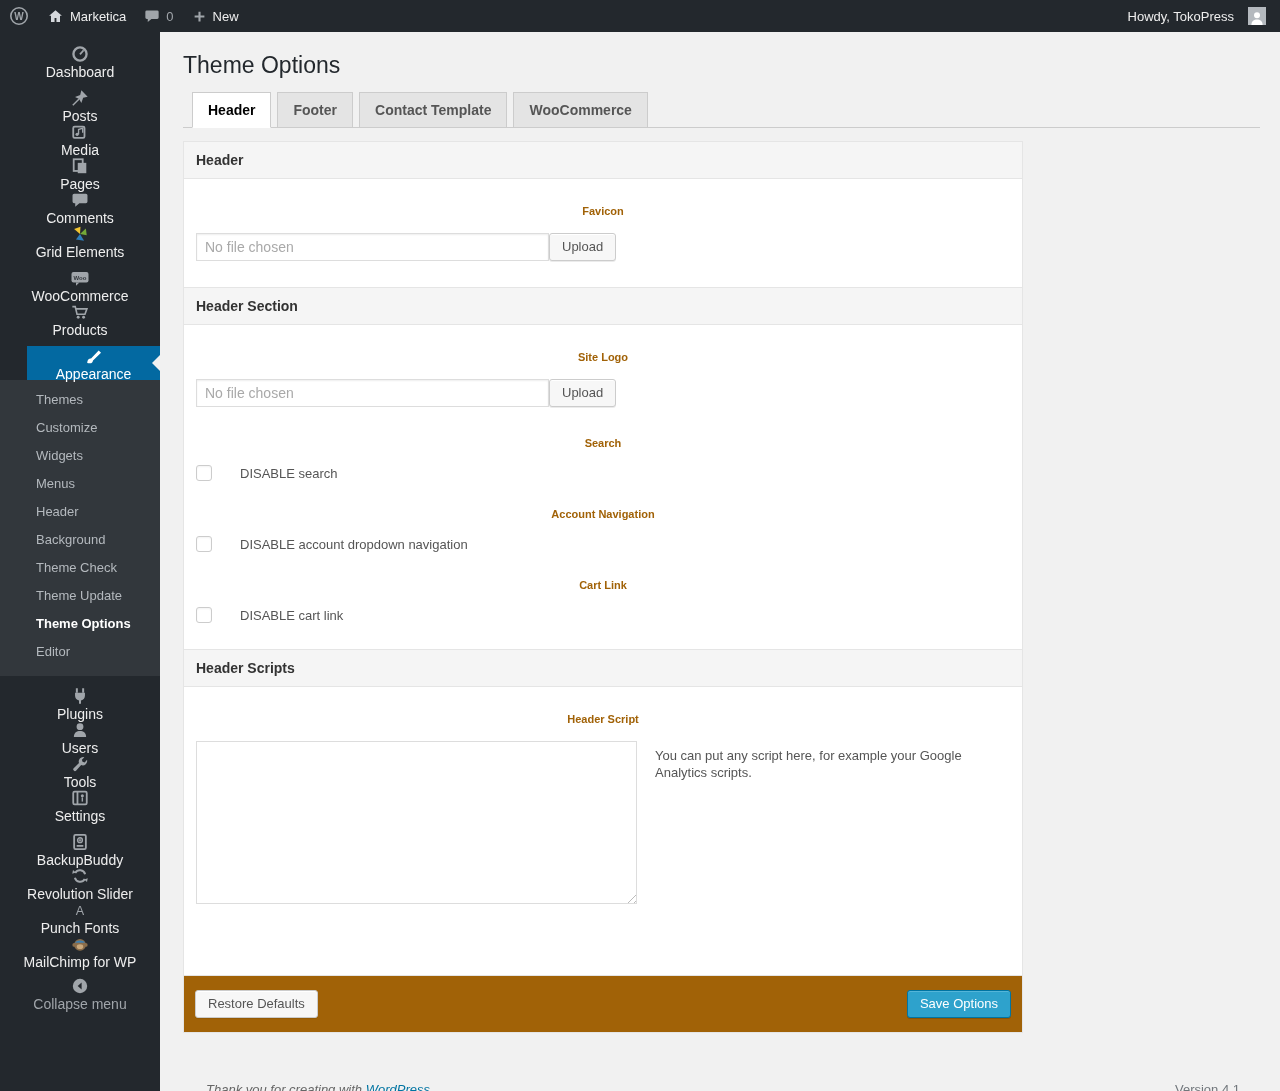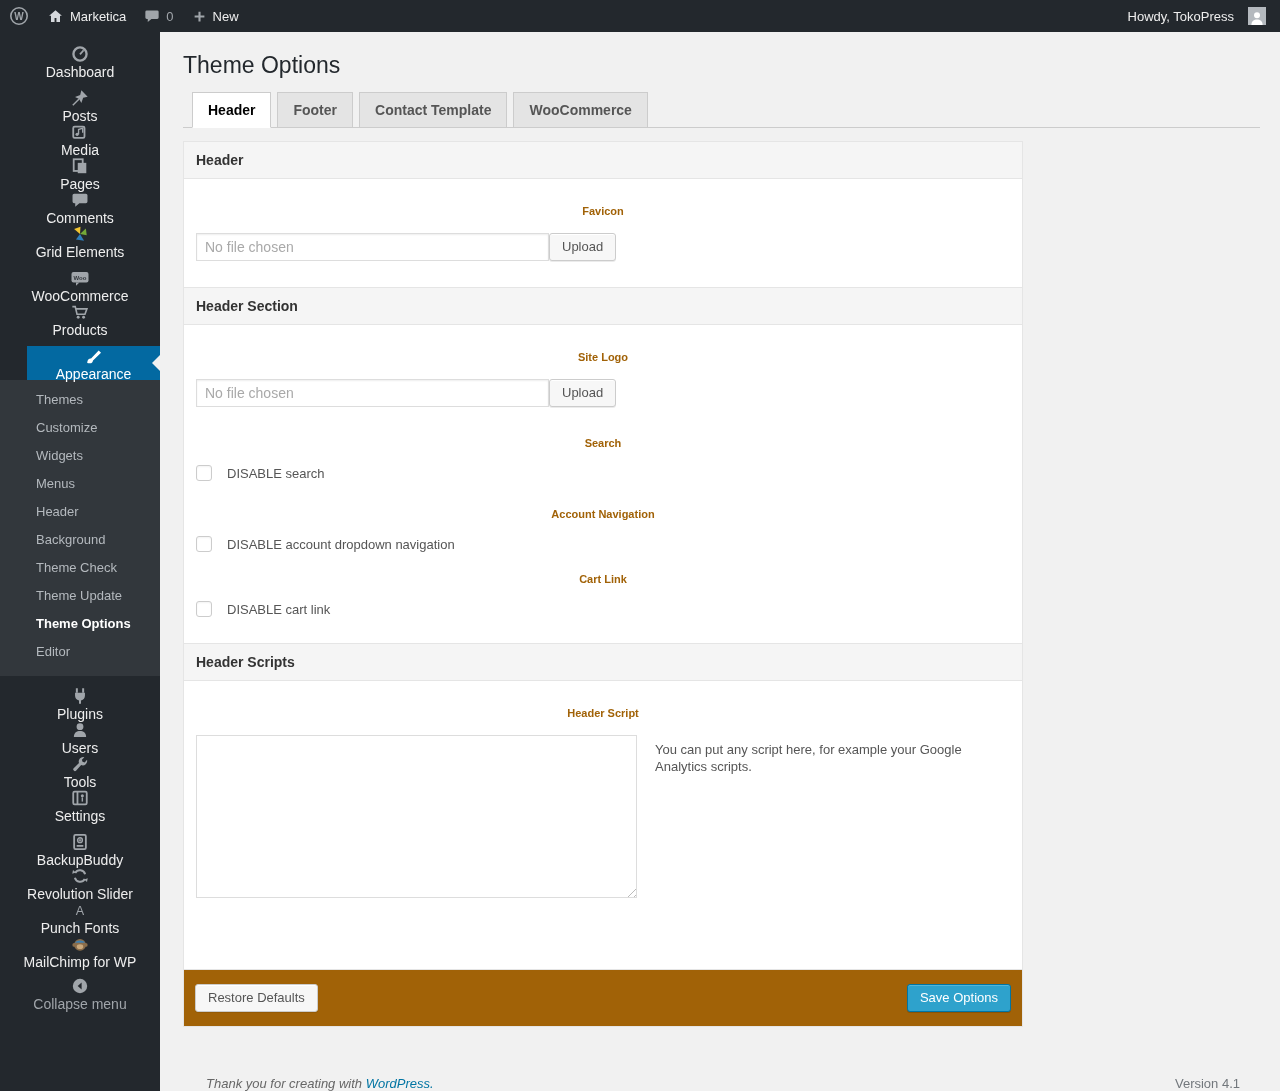--- a/index.html
+++ b/index.html
@@ -78,21 +78,21 @@
     display:inline-block; background:#f7f7f7; border:1px solid #ccc; border-radius:3px;
     color:#555; font-size:13px; line-height:16px; padding:5px 12px; cursor:pointer;
     font-family:"Liberation Sans", sans-serif;
     box-shadow:inset 0 1px 0 #fff, 0 1px 0 rgba(0,0,0,.08);
   }
   .btn-primary {
     background:#2ea2cc; border-color:#0074a2; color:#fff;
     box-shadow:inset 0 1px 0 rgba(120,200,230,.5), 0 1px 0 rgba(0,0,0,.15);
     text-align:center;
   }
-  .checkbox-row { display:flex; align-items:center; gap:15px; margin-top:16px; font-size:13px; color:#555; }
+  .checkbox-row { display:flex; align-items:center; gap:28px; margin-top:16px; font-size:13px; color:#555; }
   .checkbox {
     width:16px; height:16px; background:#fff; border:1px solid #ccc; border-radius:3px;
     box-shadow:inset 0 1px 2px rgba(0,0,0,.05); cursor:pointer; flex:none;
   }
   .script-row { display:flex; gap:18px; margin-top:16px; }
   .ta-wrap { position:relative; }
   .script-textarea {
     width:441px; height:163px; border:1px solid #ddd; background:#fff; resize:none;
     font-family:"Liberation Mono", monospace; font-size:13px; padding:6px; outline:none; display:block;
   }
@@ -404,21 +404,21 @@
           <span class="checkbox"></span>
           <span>DISABLE search</span>
         </div>
 
         <div class="field-label" style="margin-top:27px;">Account Navigation</div>
         <div class="checkbox-row">
           <span class="checkbox"></span>
           <span>DISABLE account dropdown navigation</span>
         </div>
 
-        <div class="field-label" style="margin-top:21px;">Cart Link</div>
+        <div class="field-label" style="margin-top:27px;">Cart Link</div>
         <div class="checkbox-row">
           <span class="checkbox"></span>
           <span>DISABLE cart link</span>
         </div>
       </div>
 
       <div class="section-bar">Header Scripts</div>
       <div class="section-content" style="padding-bottom:48px;">
         <div class="field-label">Header Script</div>
         <div class="script-row">

